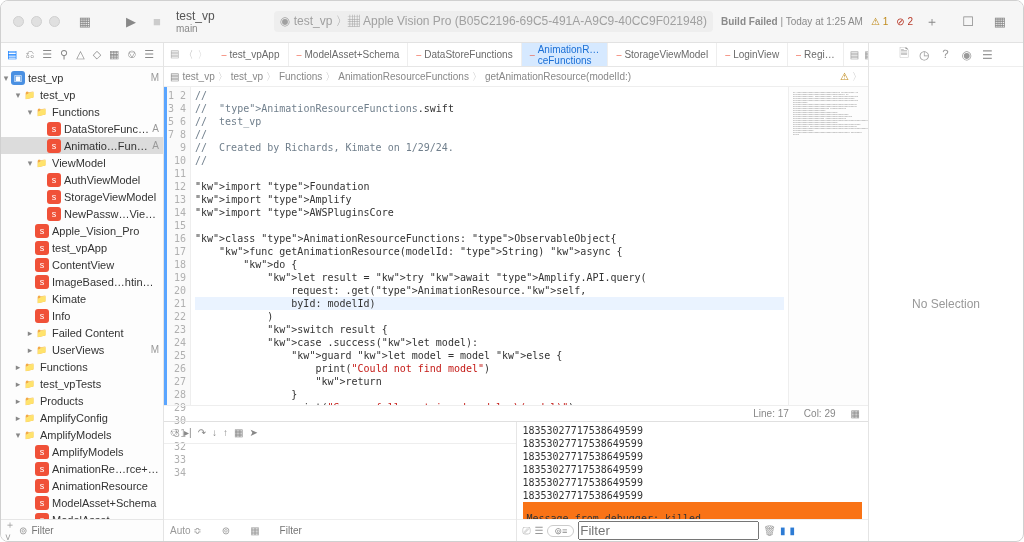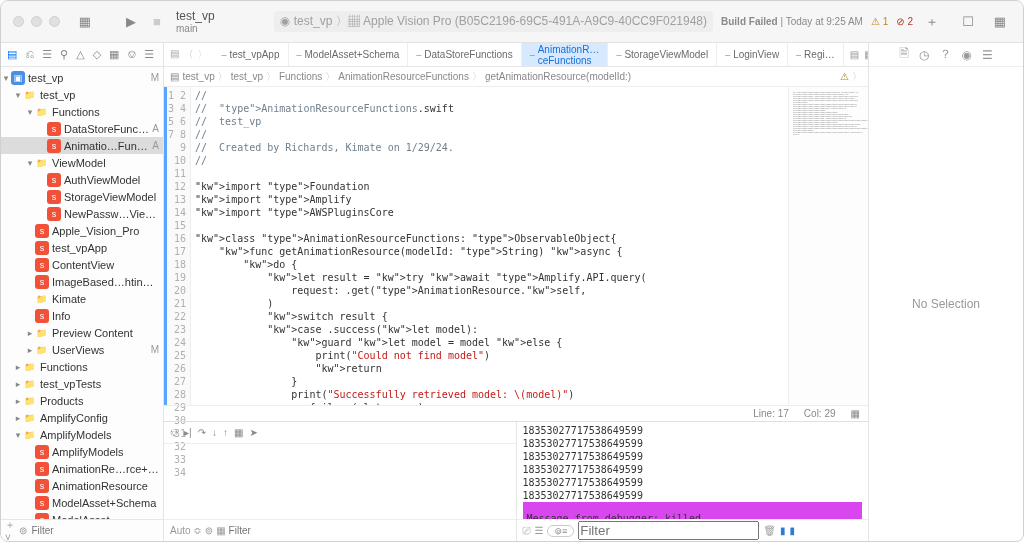--- a/index.html
+++ b/index.html
@@ -59,25 +59,25 @@
 .code .str { color: #c41a16; }
 .code .cmt { color: #707f8c; }
 .minimap { width: 80px; border-left: 1px solid #eee; background: #fdfdfd; font-size: 2px; line-height: 2px; color: #bbb; padding: 4px; overflow: hidden; font-family: monospace; }
 .code-status { height: 16px; border-top: 1px solid #eee; display: flex; align-items: center; justify-content: flex-end; font-size: 10px; color: #888; padding: 0 8px; gap: 15px; }
 
 
 .debug-area { height: 120px; border-top: 1px solid #e0e0e0; display: flex; }
 .debug-left { flex: 1; border-right: 1px solid #e6e6e6; display: flex; flex-direction: column; }
 .debug-toolbar { height: 22px; display: flex; align-items: center; gap: 6px; padding: 0 6px; color: #888; font-size: 10px; border-bottom: 1px solid #eee; }
 .debug-body { flex: 1; }
-.debug-filterbar { height: 22px; border-top: 1px solid #eee; display: flex; align-items: center; gap: 3px; padding: 0 6px; font-size: 10px; color: #999; }
+.debug-filterbar { height: 22px; border-top: 1px solid #eee; display: flex; align-items: center; gap: 20px; padding: 0 6px; font-size: 10px; color: #999; }
 .debug-filterbar input { border: none; flex: 1; outline: none; font-size: 10px; }
 .console-right { flex: 1; display: flex; flex-direction: column; }
 .console-out { flex: 1; font-family: "SF Mono", Menlo, monospace; font-size: 10px; line-height: 13px; padding: 2px 6px; overflow: auto; }
-.console-msg { background: #d946ef; padding: 10px 4px; }
+.console-msg { background: #f97316; padding: 10px 4px; }
 .console-filterbar { height: 22px; border-top: 1px solid #eee; display: flex; align-items: center; gap: 4px; padding: 0 6px; font-size: 10px; color: #999; }
 
 
 .inspector { width: 155px; border-left: 1px solid #e4e4e4; display: flex; flex-direction: column; }
 .insp-iconbar { height: 24px; display: flex; align-items: center; justify-content: center; gap: 10px; border-bottom: 1px solid #eee; color: #999; font-size: 12px; }
 .insp-body { flex: 1; display: flex; align-items: center; justify-content: center; color: #999; font-size: 12px; }
 
 .hl-line { background: #eaf3ff; display: inline-block; width: 100%; }
 .pill { border: 1px solid #ccc; border-radius: 8px; padding: 0 6px; font-size: 9px; color: #888; }
 </style>
@@ -95,21 +95,21 @@
     <div class="tb-btn">▦</div>
     <div style="width:20px"></div>
     <div class="tb-btn">▶</div>
     <div class="tb-btn" style="color:#ccc">■</div>
     <div class="title-center">
       <span class="title-main">test_vp</span>
       <span class="title-sub">main</span>
     </div>
     <div class="status-area">
       <span class="status-chip">◉ <span>test_vp</span> 〉▦ <span>Apple Vision Pro (B05C2196-69C5-491A-A9C9-40CC9F021948)</span></span>
-      <span><b>Build Failed</b> | <span>Today at 9:25 AM</span></span>
+      <span><b>Build Failed</b> | <span>Today at 1:25 AM</span></span>
       <span class="warn">⚠ <span>1</span></span>
       <span class="err">⊘ <span>2</span></span>
     </div>
     <div class="tb-btn">＋</div>
     <div class="tb-right">
       <div class="tb-btn">☐</div>
       <div class="tb-btn">▦</div>
     </div>
   </div>
 
@@ -202,21 +202,21 @@
             <span class="lbl">Kimate</span>
           </div>
           <div class="tree-item" style="padding-left: 24px;">
             <span class="disc"></span>
             <span class="ic ic-swift">s</span>
             <span class="lbl">Info</span>
           </div>
           <div class="tree-item" style="padding-left: 24px;">
             <span class="disc">▸</span>
             <span class="ic ic-fold">📁</span>
-            <span class="lbl">Preview Content</span>
+            <span class="lbl">Failed Content</span>
           </div>
           <div class="tree-item" style="padding-left: 24px;">
             <span class="disc">▸</span>
             <span class="ic ic-fold">📁</span>
             <span class="lbl">UserViews</span>
             <span class="tag">M</span>
           </div>
           <div class="tree-item" style="padding-left: 12px;">
             <span class="disc">▸</span>
             <span class="ic ic-fold">📁</span>
@@ -378,20 +378,21 @@
 
 <span class="&lt;span">"kw"</span>&gt;import <span class="&lt;span">"type"</span>&gt;Foundation
 <span class="&lt;span">"kw"</span>&gt;import <span class="&lt;span">"type"</span>&gt;Amplify
 <span class="&lt;span">"kw"</span>&gt;import <span class="&lt;span">"type"</span>&gt;AWSPluginsCore
 
 <span class="&lt;span">"kw"</span>&gt;class <span class="&lt;span">"type"</span>&gt;AnimationResourceFunctions: <span class="&lt;span">"type"</span>&gt;ObservableObject{
     <span class="&lt;span">"kw"</span>&gt;func getAnimationResource(modelId: <span class="&lt;span">"type"</span>&gt;String) <span class="&lt;span">"kw"</span>&gt;async {
         <span class="&lt;span">"kw"</span>&gt;do {
             <span class="&lt;span">"kw"</span>&gt;let result = <span class="&lt;span">"kw"</span>&gt;try <span class="&lt;span">"kw"</span>&gt;await <span class="&lt;span">"type"</span>&gt;Amplify.API.query(
                 request: .get(<span class="&lt;span">"type"</span>&gt;AnimationResource.<span class="&lt;span">"kw"</span>&gt;self,
+<span class="hl-line">                byId: modelId)</span>
             )
             <span class="&lt;span">"kw"</span>&gt;switch result {
             <span class="&lt;span">"kw"</span>&gt;case .success(<span class="&lt;span">"kw"</span>&gt;let model):
                 <span class="&lt;span">"kw"</span>&gt;guard <span class="&lt;span">"kw"</span>&gt;let model = model <span class="&lt;span">"kw"</span>&gt;else {
                     print(<span class="str">"Could not find model"</span>)
                     <span class="&lt;span">"kw"</span>&gt;return
                 }
                 print(<span class="str">"Successfully retrieved model: \(model)"</span>)
             &gt;case .failure(&gt;let error):
                 print()

